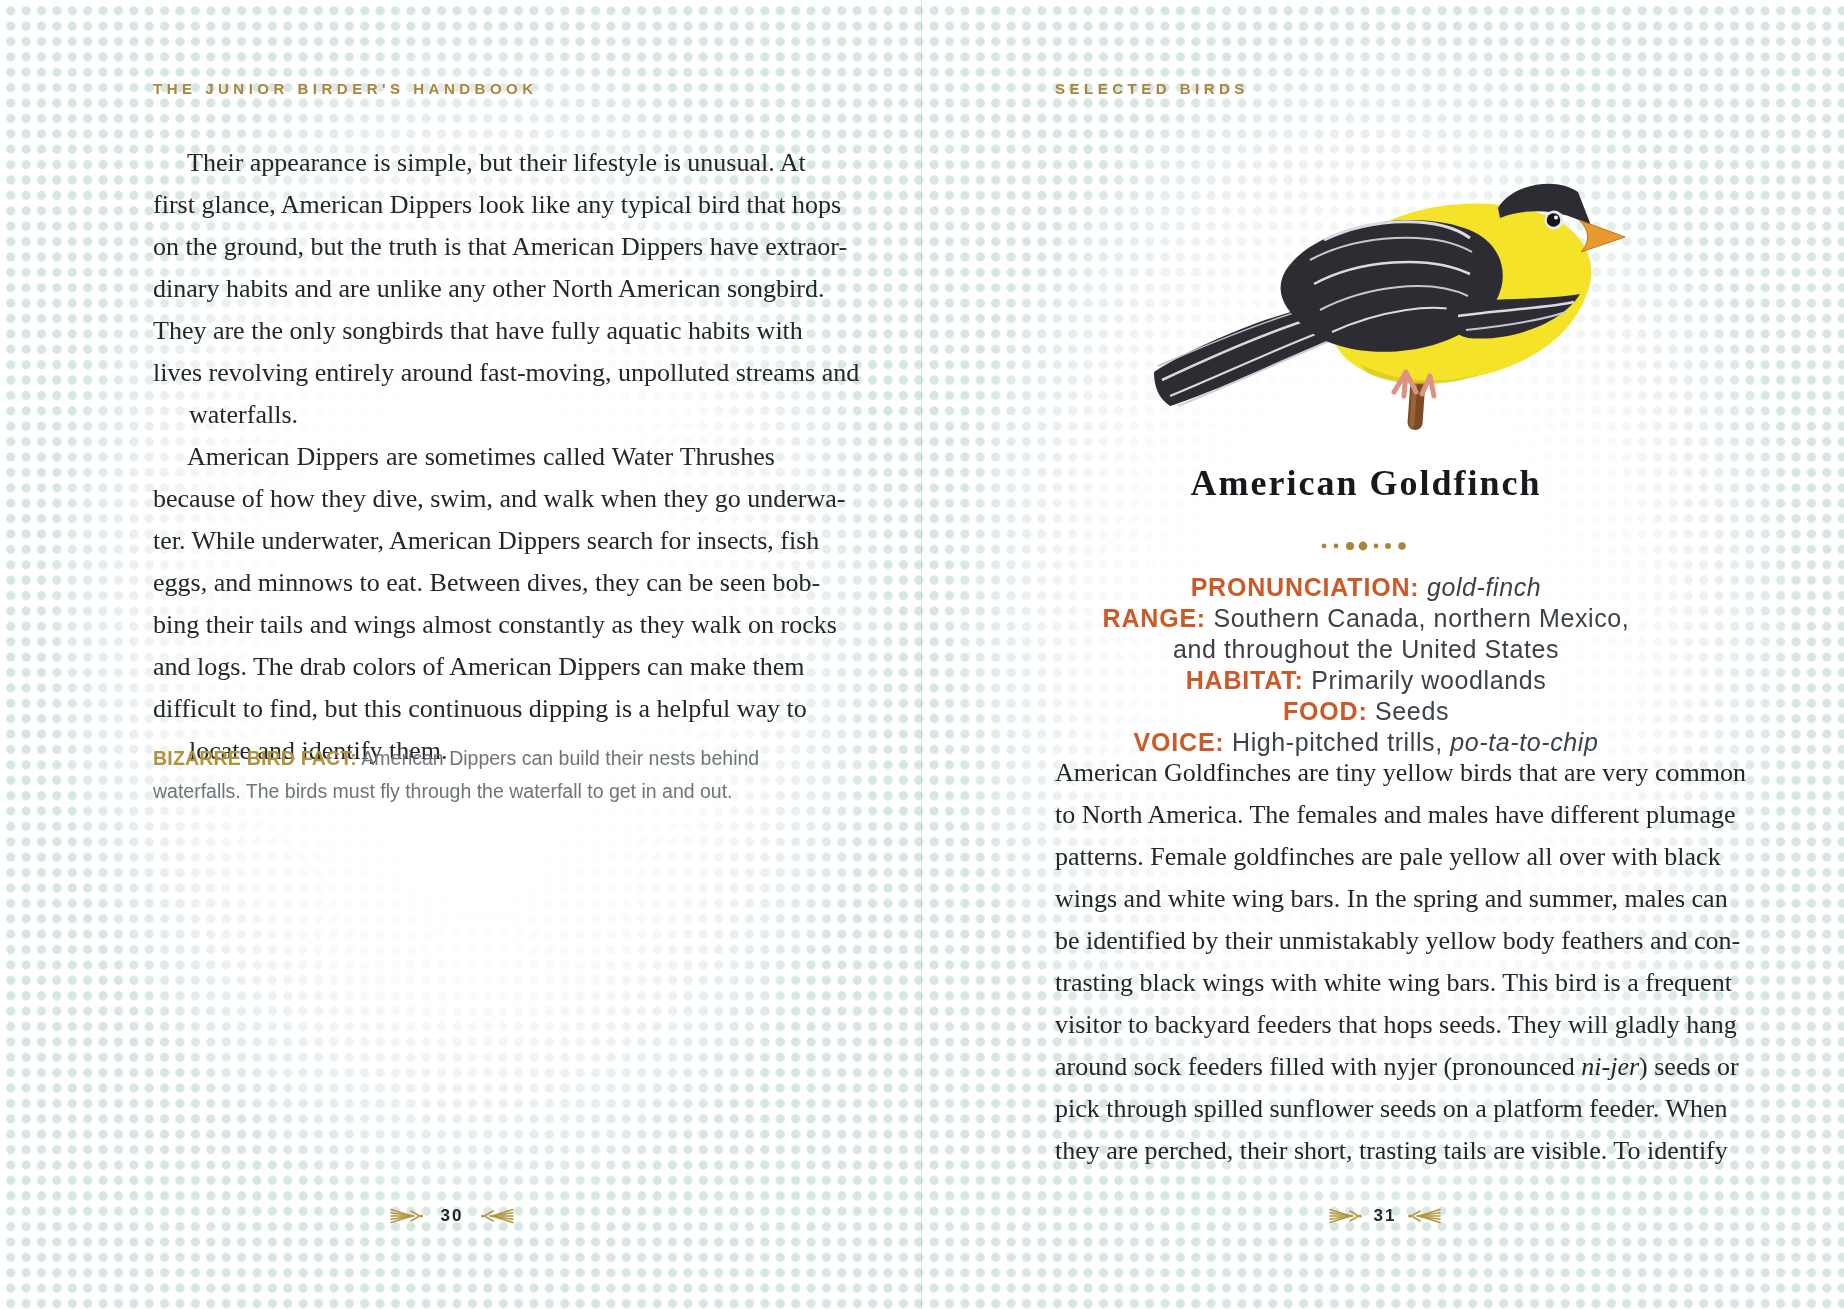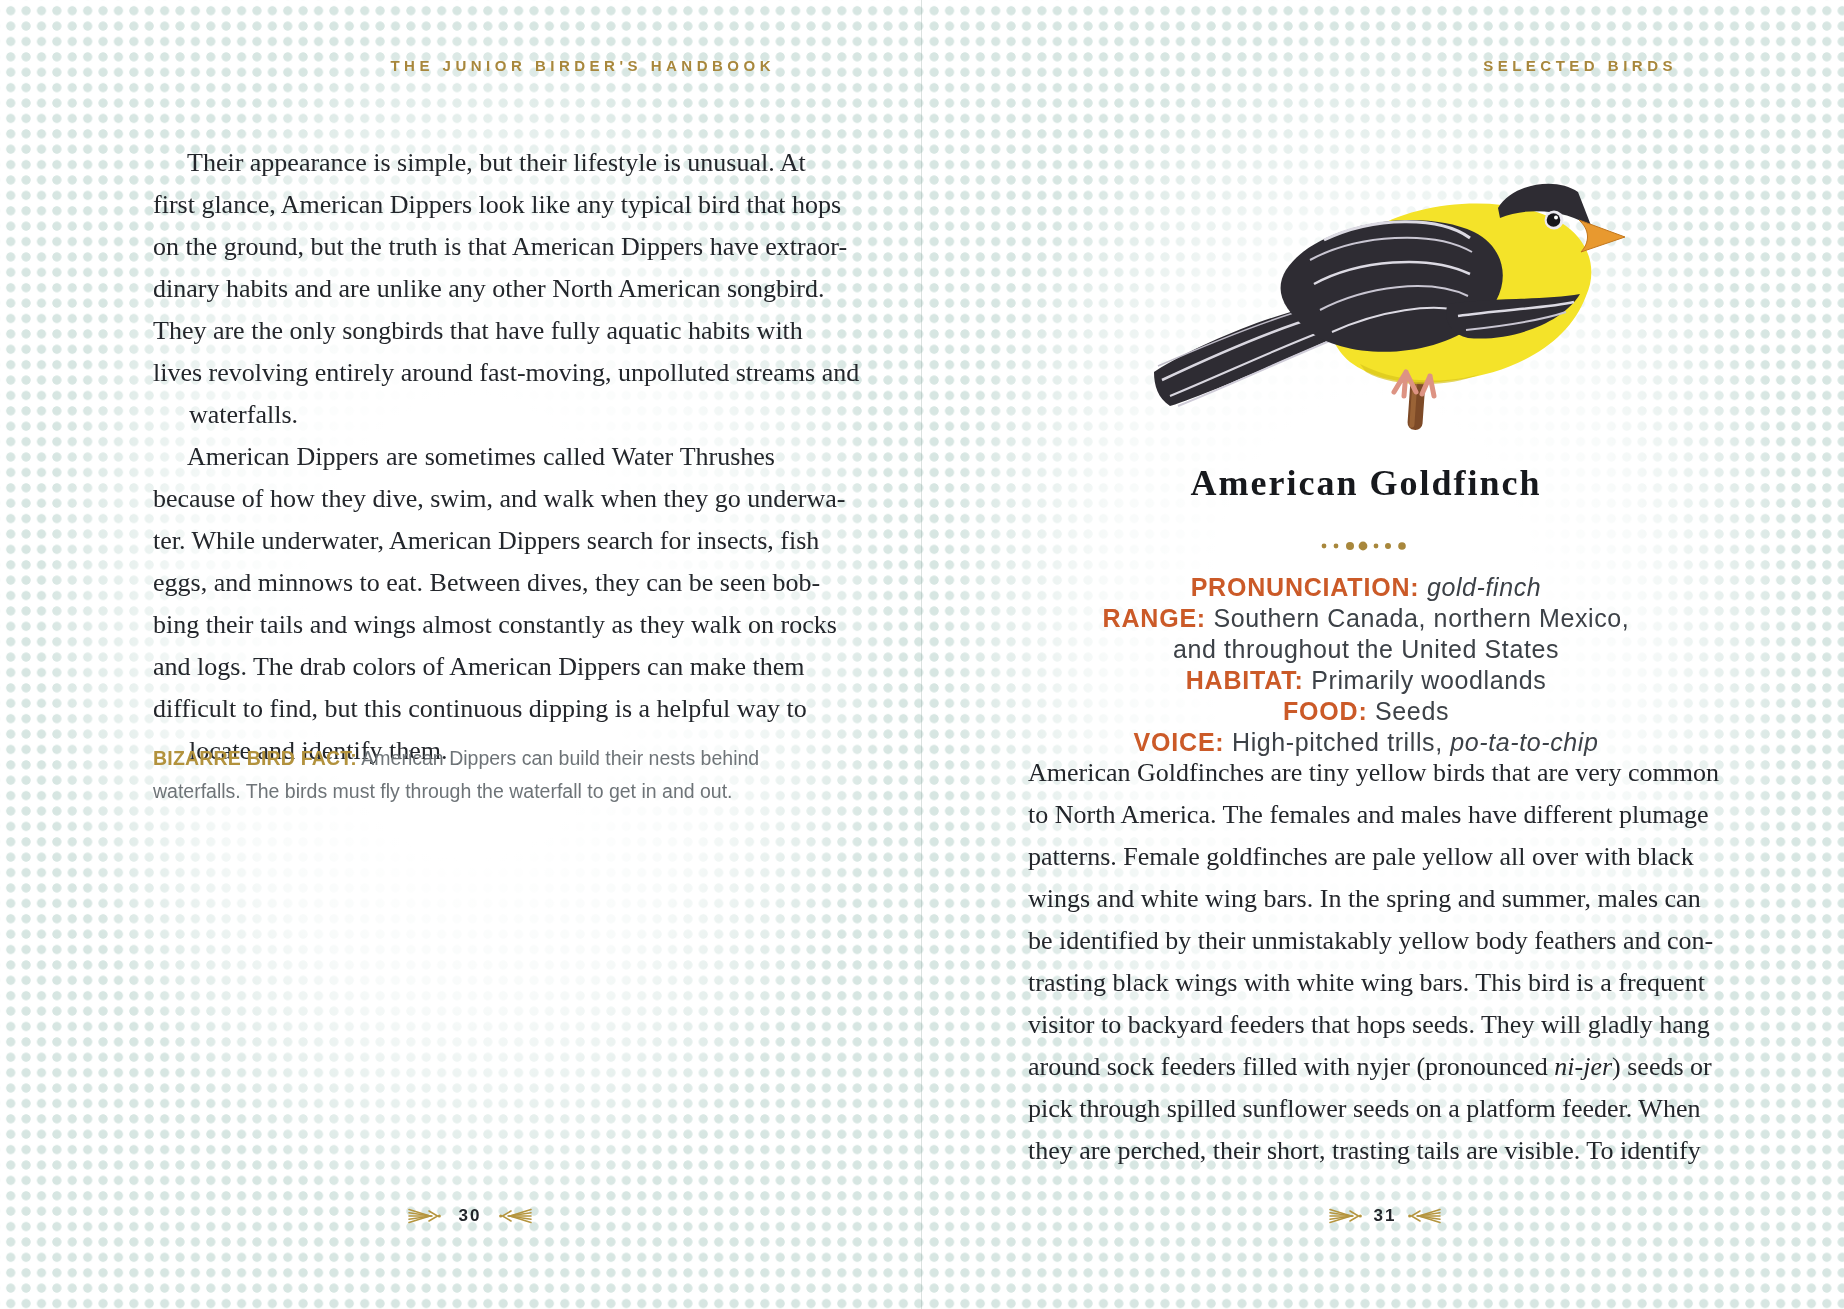--- a/index.html
+++ b/index.html
@@ -15,30 +15,30 @@
     background-position: 3px 3px;
   }
   .fade { position:absolute;
     background: radial-gradient(ellipse closest-side, #ffffff 0%, #ffffff 38%, rgba(255,255,255,0.82) 62%, rgba(255,255,255,0) 100%);
   }
   .fade-left  { left:40px;  top:20px; width:860px; height:1215px; }
   .fade-right { left:940px; top:20px; width:865px; height:1215px; }
   .gutter { position:absolute; left:921px; top:0; width:1px; height:1309px; background:rgba(140,158,152,0.30); }
 
   .page-header {
-    position:absolute; top:57px; height:20px;
+    position:absolute; top:80px; height:20px;
     font-family:"Liberation Sans", sans-serif; font-weight:bold; font-size:15px;
-    letter-spacing:4.5px; color:#a8873c; text-align:right;
+    letter-spacing:4.5px; color:#a8873c; text-align:left;
   }
   .header-left  { left:153px; width:622px; }
   .header-right { left:1055px; width:622px; }
 
   .body-col { position:absolute; width:622px; font-size:26px; line-height:42px; }
   .col-left  { left:153px; top:142px; }
-  .col-right { left:1028px; top:752px; }
+  .col-right { left:1055px; top:752px; }
   .bline { text-align:justify; text-align-last:justify; white-space:nowrap; }
   .bline.noj { text-align:left; text-align-last:left; white-space:normal;margin-left:36px; }
   .bline.indent { padding-left:34px; }
 
   .fact {
     position:absolute; left:153px; top:742px; width:636px;
     font-family:"Liberation Sans", sans-serif; font-size:19.5px; line-height:33px;
     color:#6e7478; text-align:left;
   }
   .fact b { color:#b2923d; font-weight:bold; letter-spacing:0.2px; }
@@ -59,21 +59,21 @@
   }
   .info .lbl { color:#cb5a28; font-weight:bold; letter-spacing:0.8px; }
   .info em, .fact em { font-style:italic; }
 
   .footer {
     position:absolute; top:1204px; height:24px; display:flex; align-items:center;
     justify-content:center; gap:12px;
     font-family:"Liberation Sans", sans-serif; font-weight:bold; font-size:17px;
     letter-spacing:2px; color:#22252a;
   }
-  .footer-left  { left:159px; width:622px;gap:18px; }
+  .footer-left  { left:141px; width:622px;gap:18px; }
   .footer-right { left:1074px; width:622px; }
   .arrow-icon { display:block; }
 </style>
 </head>
 <body>
 
 <div class="canvas">
 
   <div class="dots"></div>
   <div class="fade fade-left"></div>

